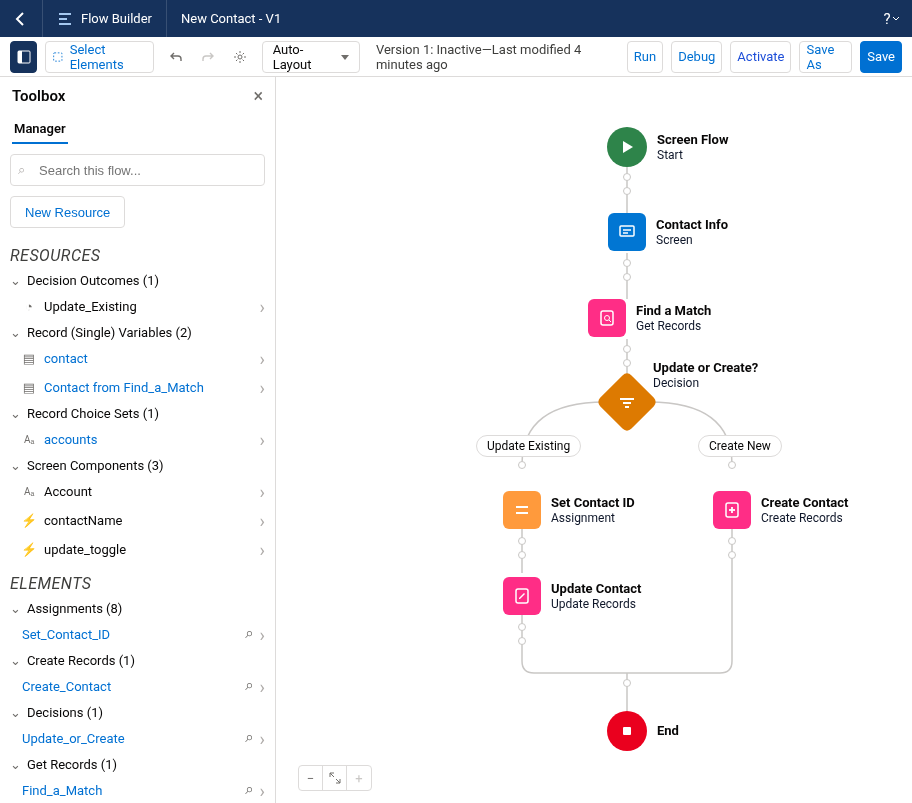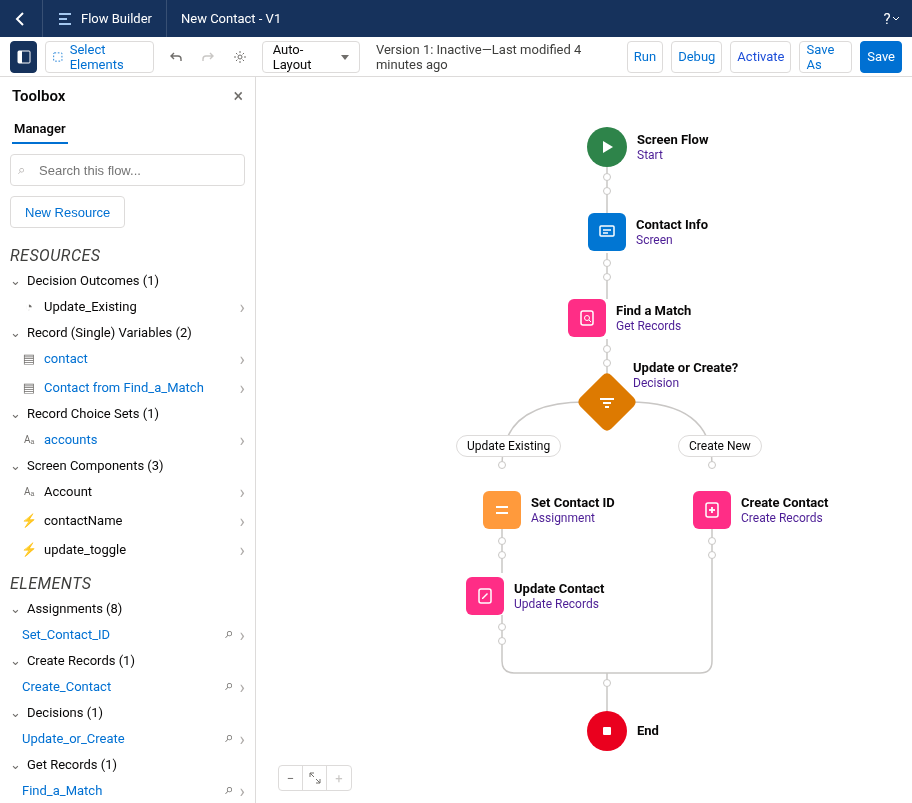--- a/index.html
+++ b/index.html
@@ -22,21 +22,21 @@
 .tb-btn.primary { background: #0070d2; border-color: #0070d2; color: #ffffff; }
 .tb-btn.disabled { color: #1d4ed8; cursor: default; }
 .tb-cluster { display: flex; gap: 4px; }
 .tb-ghost-icon { width: 28px; height: 28px; display: flex; align-items: center; justify-content: center; color: #706e6b; cursor: pointer; border-radius: 4px; }
 .tb-select { height: 32px; border: 1px solid #dddbda; border-radius: 4px; padding: 0 28px 0 10px; display: flex; align-items: center; position: relative; cursor: pointer; }
 .tb-select::after { content: ""; position: absolute; right: 10px; top: 13px; border-left: 4px solid transparent; border-right: 4px solid transparent; border-top: 5px solid #706e6b; }
 .tb-status { color: #3e3e3c; font-size: 13px; margin-left: 8px; }
 
 
 .main { display: flex; height: calc(803px - 37px - 40px); }
-.sidebar { width: 256px; border-right: 1px solid #dddbda; display: flex; flex-direction: column; overflow-y: auto; }
+.sidebar { width: 276px; border-right: 1px solid #dddbda; display: flex; flex-direction: column; overflow-y: auto; }
 .sidebar-hdr { display: flex; align-items: center; justify-content: space-between; padding: 10px 12px 4px; }
 .sidebar-hdr h2 { font-size: 15px; font-weight: 600; }
 .sidebar-close { color: #706e6b; cursor: pointer; font-size: 18px; line-height: 1; }
 .sidebar-tab { padding: 6px 12px 0; }
 .sidebar-tab span { display: inline-block; padding: 6px 2px; font-weight: 600; border-bottom: 2px solid #0070d2; font-size: 13px; }
 .sidebar-search { margin: 10px; position: relative; }
 .sidebar-search input { width: 100%; height: 32px; border: 1px solid #dddbda; border-radius: 4px; padding: 0 8px 0 28px; font-size: 13px; }
 .sidebar-search .sicon { position: absolute; left: 8px; top: 8px; color: #b0adab; }
 .new-res { margin: 0 10px 8px; }
 .new-res button { height: 32px; border: 1px solid #dddbda; border-radius: 4px; background: #fff; color: #0070d2; padding: 0 14px; cursor: pointer; font-size: 13px; }
@@ -53,21 +53,21 @@
 
 
 .canvas { flex: 1; position: relative; background: #fff; overflow: hidden; }
 .node { position: absolute; display: flex; align-items: center; gap: 10px; }
 .node .shape { width: 38px; height: 38px; border-radius: 6px; display: flex; align-items: center; justify-content: center; color: #fff; flex-shrink: 0; }
 .node .shape.circle { border-radius: 50%; width: 40px; height: 40px; }
 .node .shape.diamond { width: 44px; height: 44px; border-radius: 6px; transform: rotate(45deg); }
 .node .shape.diamond > * { transform: rotate(-45deg); }
 .node .txt { line-height: 1.2; }
 .node .txt .t1 { font-weight: 700; font-size: 13px; }
-.node .txt .t2 { font-size: 12px; color: #4c1d95; }
+.node .txt .t2 { font-size: 12px; color: #0f172a; }
 .branch-label { position: absolute; background: #fff; border: 1px solid #dddbda; border-radius: 12px; padding: 3px 10px; font-size: 12px; }
 .connector-dot { position: absolute; width: 8px; height: 8px; border: 1px solid #c9c7c5; border-radius: 50%; background: #fff; }
 
 .zoom-ctrl { position: absolute; left: 22px; bottom: 12px; display: flex; border: 1px solid #dddbda; border-radius: 4px; background: #fff; }
 .zoom-ctrl div { width: 24px; height: 24px; display: flex; align-items: center; justify-content: center; color: #706e6b; border-right: 1px solid #dddbda; cursor: pointer; }
 .zoom-ctrl div:last-child { border-right: none; color: #c9c7c5; cursor: default; }
 
 svg.conn { position: absolute; top: 0; left: 0; pointer-events: none; }
 .chev-r::after { content: "›"; font-size: 18px; color: #b0adab; }
 .srch::before { content: "⌕"; font-size: 15px; }
@@ -388,21 +388,21 @@
             <line x1="9" y1="6" x2="9" y2="12" stroke="#fff" stroke-width="1.8"></line>
             <line x1="6" y1="9" x2="12" y2="9" stroke="#fff" stroke-width="1.8"></line>
           </svg>
       </div>
       <div class="txt">
           <div class="t1">Create Contact</div>
           <div class="t2">Create Records</div>
         </div>
     </div>
 
-    <div class="node" style="left:210px; top:500px">
+    <div class="node" style="left:227px; top:500px">
       <div class="shape" style="background:#ff2d86">
         <svg width="18" height="18" viewBox="0 0 18 18">
             <rect x="3" y="2" width="12" height="14" rx="2" stroke="#fff" stroke-width="1.5" fill="none"></rect>
             <path d="M6 11l5-5 1 1-5 5H6v-1z" fill="#fff"></path>
           </svg>
       </div>
       <div class="txt">
           <div class="t1">Update Contact</div>
           <div class="t2">Update Records</div>
         </div>

